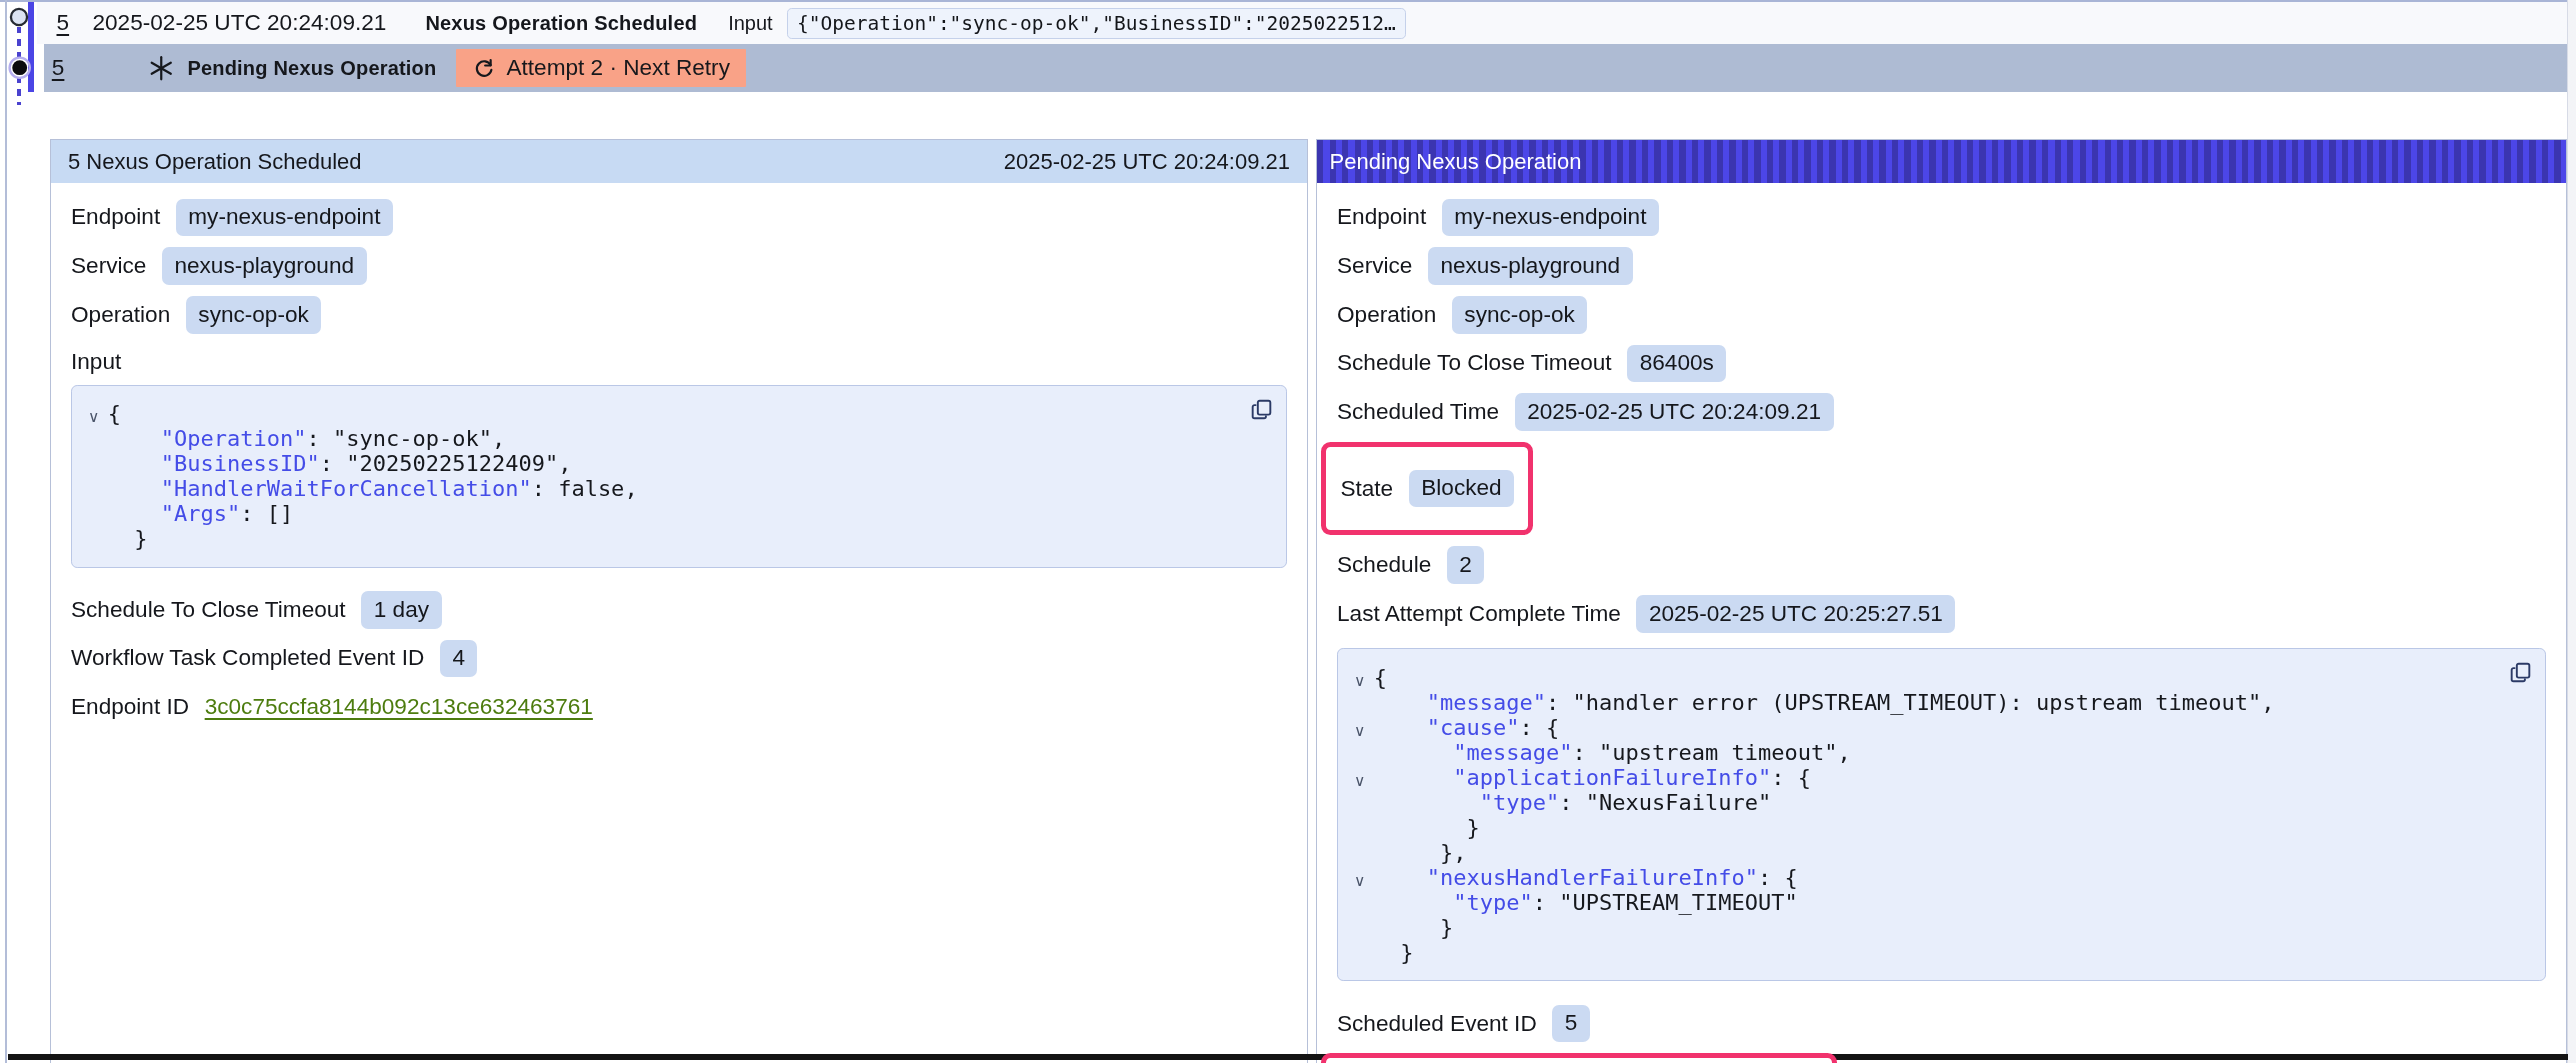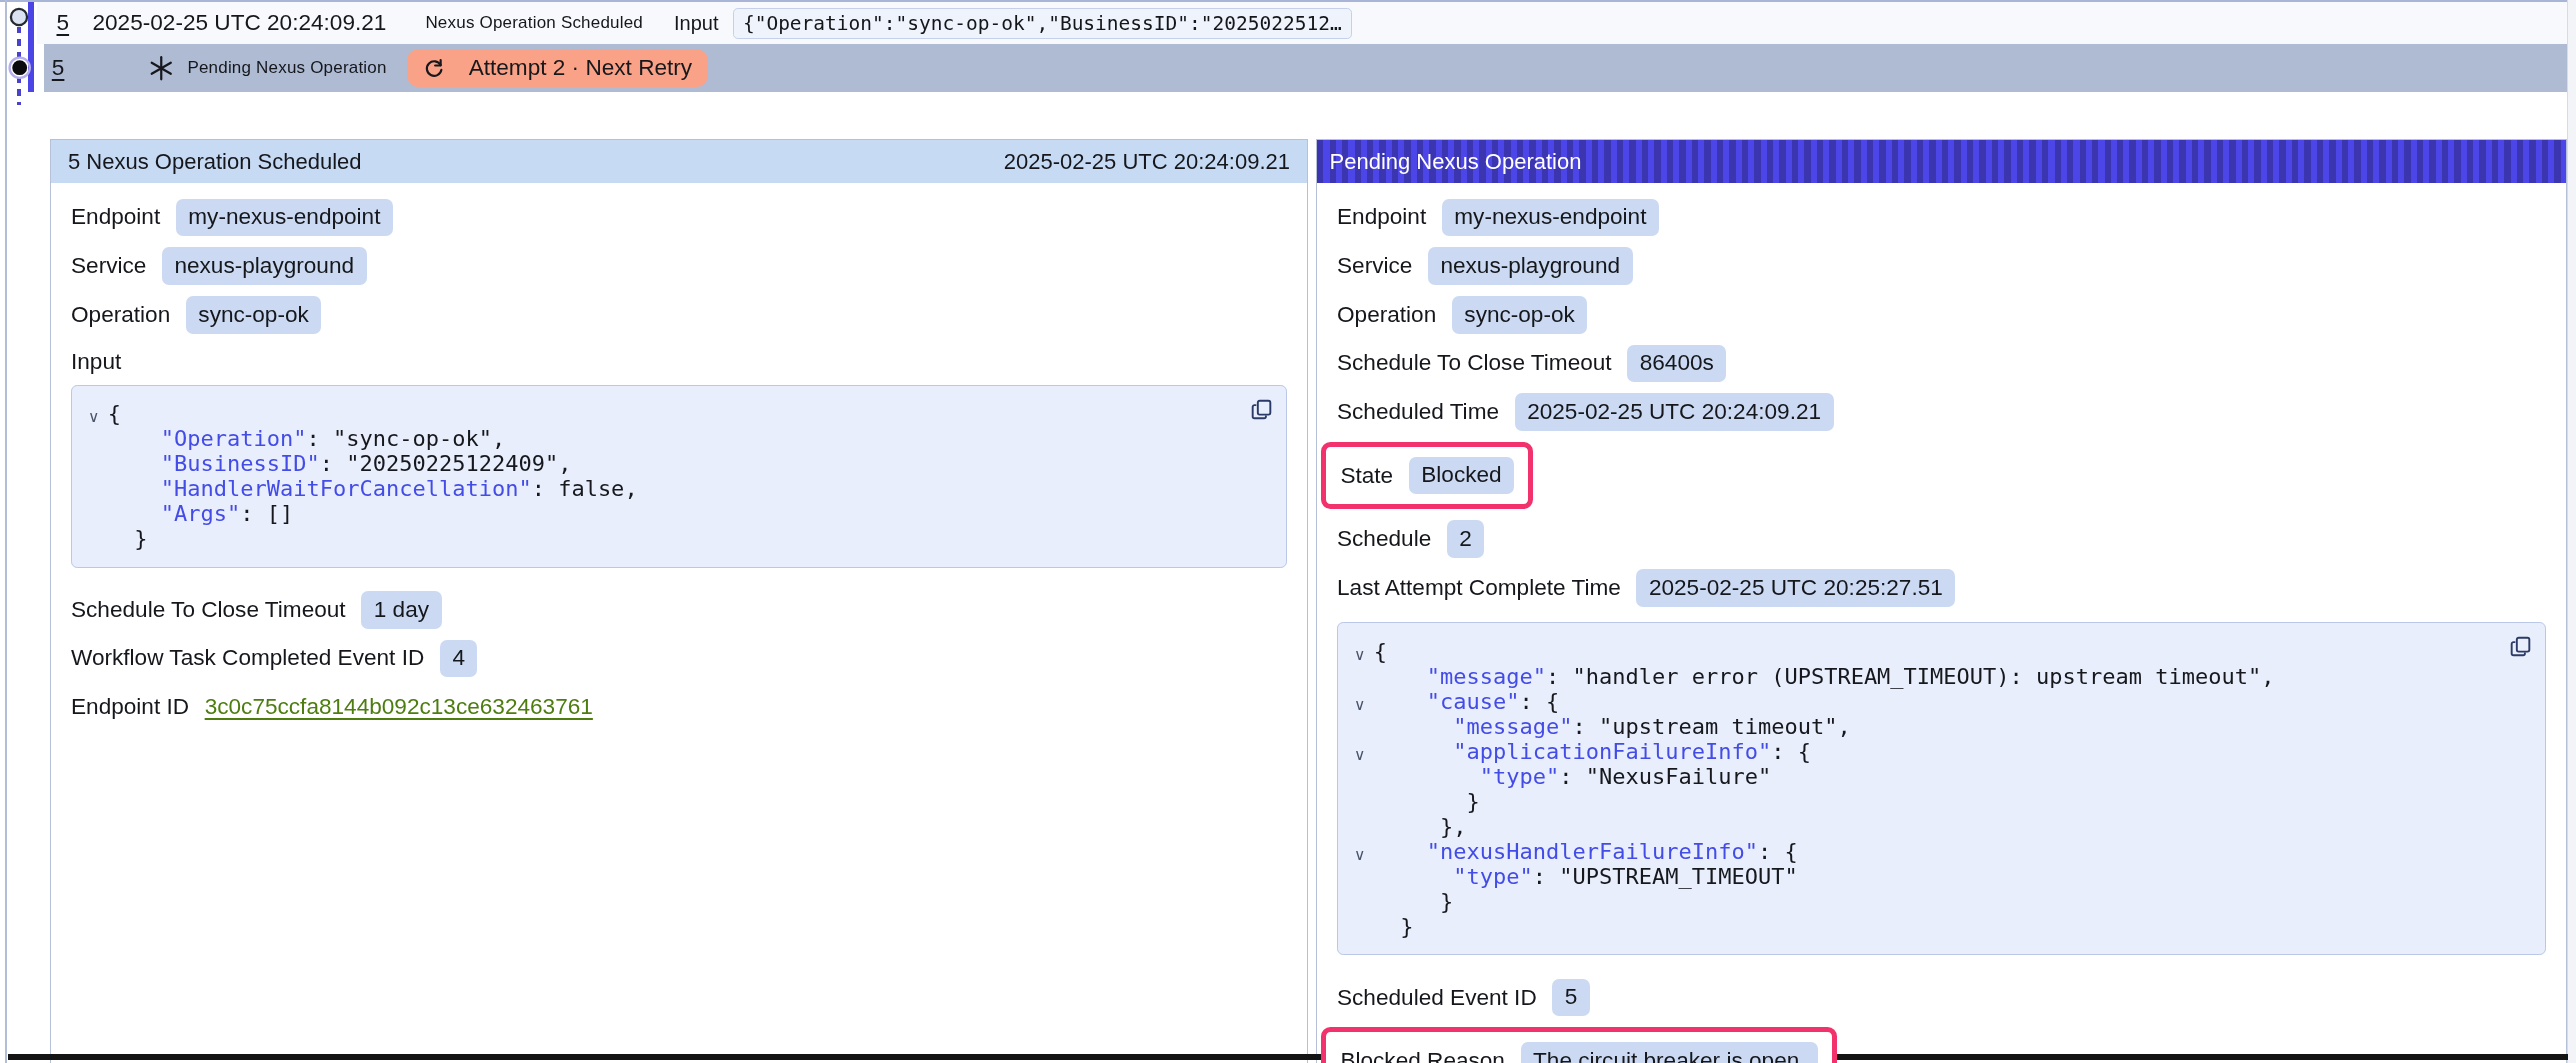--- a/index.html
+++ b/index.html
@@ -20,47 +20,47 @@
     background:repeating-linear-gradient(180deg,#4a42cf 0 6.2px,transparent 6.2px 12.5px);}
   .tl-icon{position:absolute;}
 
   
   .hist-row{position:absolute;display:flex;align-items:center;}
   .row-event{left:37px;top:2.3px;width:2531px;height:42px;background:#f8f9fc;font-size:22.6px;}
   .row-pending{left:44px;top:44px;width:2524px;height:48px;background:var(--selected-row-bg,#aebbd3);font-size:22.6px;}
   .row-id{color:#15171c;text-decoration:underline;text-underline-offset:3.9px;cursor:pointer;}
   .row-event .row-id{margin-left:19.5px;}
   .row-event .row-ts{margin-left:23.4px;}
-  .row-title{margin-left:39px;font-weight:400;font-size:17px;letter-spacing:0.2px;}
+  .row-title{margin-left:39px;font-weight:700;font-size:20px;letter-spacing:0.2px;}
   .row-input-label{margin-left:31px;font-size:20px;}
   .row-input-chip{margin-left:14px;max-width:602px;white-space:nowrap;overflow:hidden;
     background:#eef3fc;border:1.6px solid #c5d1ea;border-radius:4.7px;padding:3.1px 9.4px;
     font-family:"DejaVu Sans Mono",monospace;font-size:19.5px;color:#14161a;cursor:pointer;}
   .row-pending .row-id{margin-left:7.8px;}
   .asterisk-wrap{margin-left:84px;display:flex;align-items:center;}
   .row-pending .row-title{margin-left:12.5px;}
-  .retry-chip{margin-left:20px;display:flex;align-items:center;gap:23px;
-    background:var(--retry-bg,#f9a287);border-radius:12px;padding:6.2px 15.6px;font-size:22.6px;color:#17181c;justify-content:center;}
+  .retry-chip{margin-left:20px;display:flex;align-items:center;gap:11px;
+    background:var(--retry-bg,#f9a287);border-radius:1px;padding:6.2px 15.6px;font-size:22.6px;color:#17181c;justify-content:center;}
 
   
   .panel{position:absolute;top:107px;height:947px;background:#fff;border:1.6px solid #b6c0d8;box-sizing:border-box;margin-top:32px;}
   .panel-left{left:50px;width:1258px;}
   .panel-right{left:1316px;width:1251px;}
   .panel-header-left{height:43px;background:var(--header-left-bg,#c7daf3);display:flex;justify-content:space-between;
     align-items:center;padding:0 17px;font-size:22px;font-weight:500;}
   .panel-header-right{height:43px;color:#fff;display:flex;align-items:center;padding:0 12.5px;font-size:22px;font-weight:500;
     background:repeating-linear-gradient(90deg,var(--stripe-dark,#3b35b0) 0 6.2px,var(--stripe-light,#4c46e8) 6.2px 12.5px);}
   .panel-body{padding:4.7px 20px 0 20px;}
 
   
   .field-row{display:flex;align-items:center;gap:15.6px;margin:11px 0;min-height:37px;font-size:22.6px;}
   .chip{background:var(--chip-bg,#cbdaf2);border-radius:7px;padding:4.7px 12.5px;line-height:1.25;}
   .link-value{color:#4d7c0f;text-decoration:underline;text-underline-offset:3.9px;cursor:pointer;}
   .field-row.highlighted{width:fit-content;border:5.5px solid var(--annotation,#f1326d);border-radius:9.4px;
-    padding:10px 14px;margin-left:-15.6px;background:#fff;position:relative;z-index:5;}
+    padding:23px 14px;margin-left:-15.6px;background:#fff;position:relative;z-index:5;}
 
   
   .field-json{margin:15.6px 0 23.4px 0;}
   .json-label{font-size:22.6px;margin:15.6px 0 9.4px 0;}
   .code-block{position:relative;background:var(--code-bg,#e8eefb);border:1.6px solid #bac7e6;border-radius:6.2px;
     padding:15.6px 55px 15.6px 7.8px;font-family:"DejaVu Sans Mono",monospace;font-size:22px;line-height:25px;color:#16181d;}
   .code-line{display:flex;white-space:pre;}
   .chev-gutter{flex:0 0 28px;text-align:center;font-family:"Liberation Sans",sans-serif;font-size:15.6px;
     color:#4a5469;transform:translateY(3.1px);user-select:none;}
   .tk-key{color:var(--json-key,#444ce7);}

